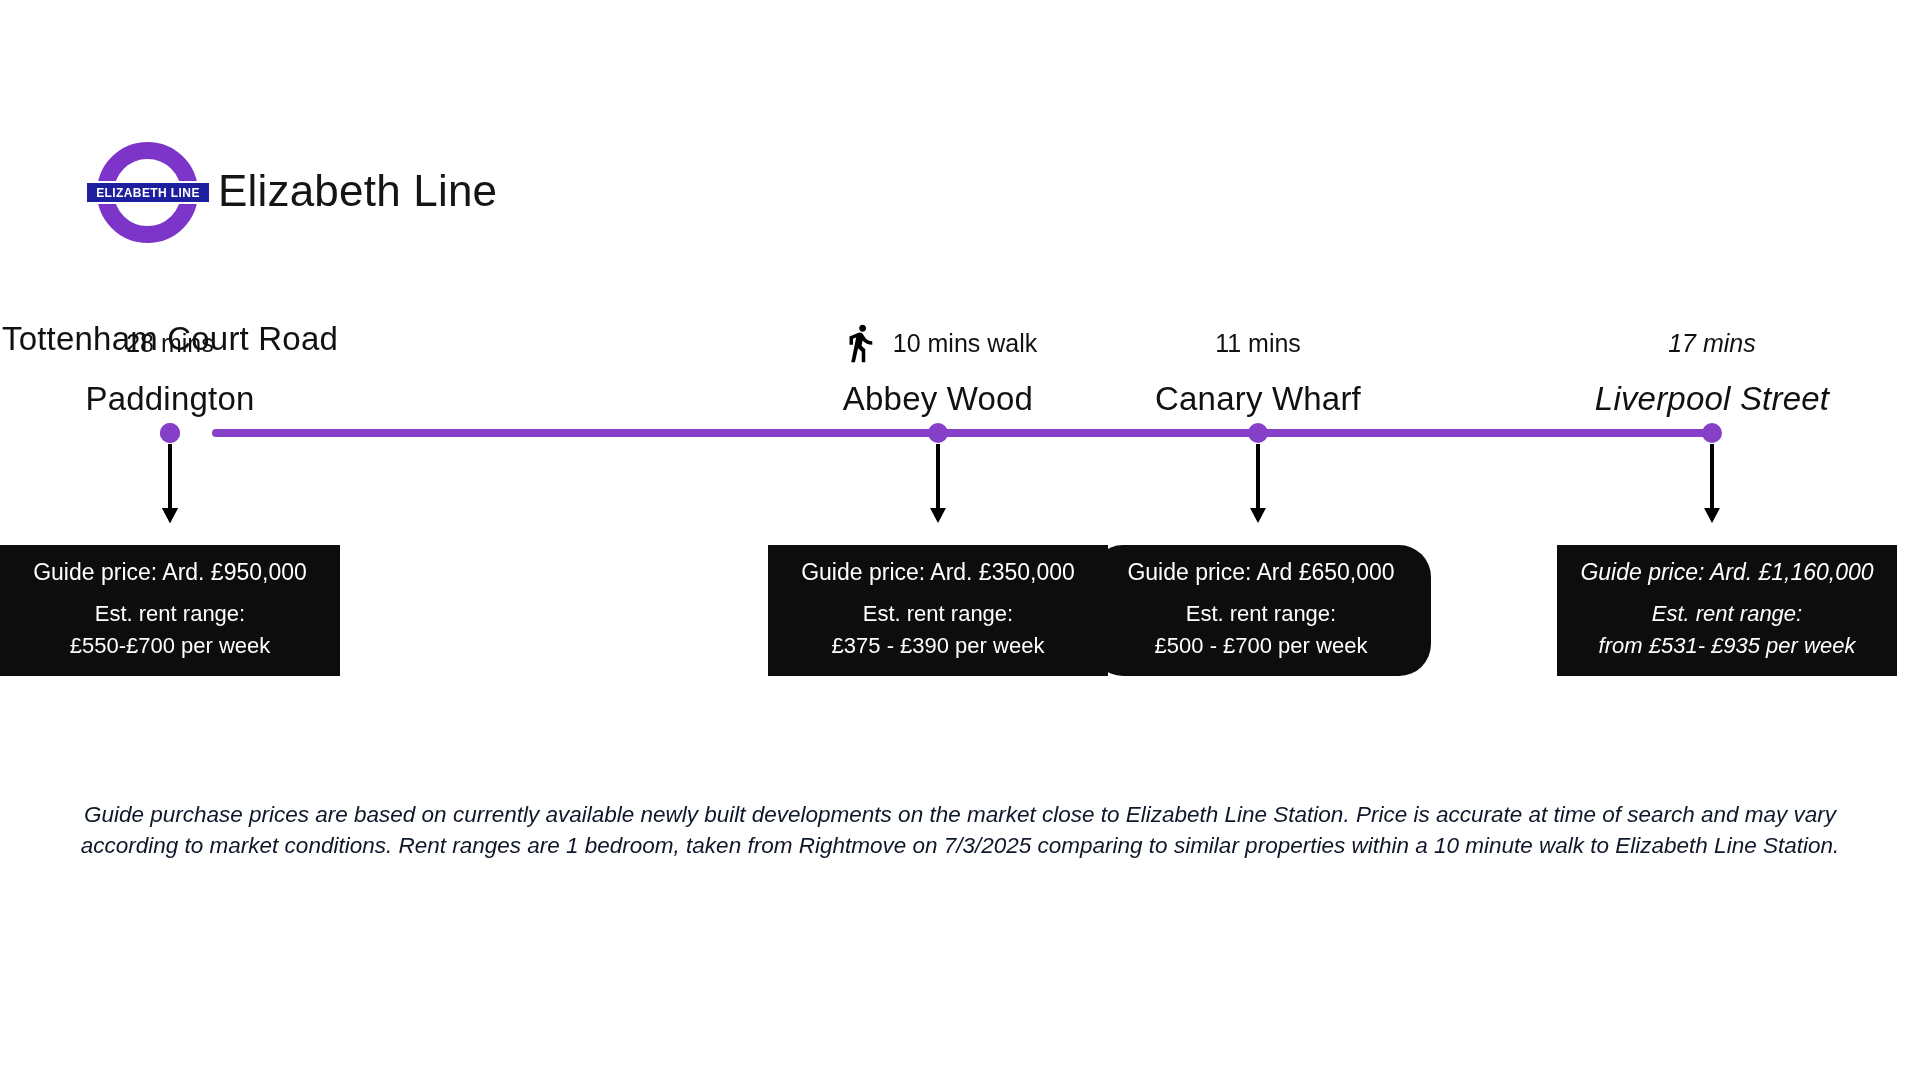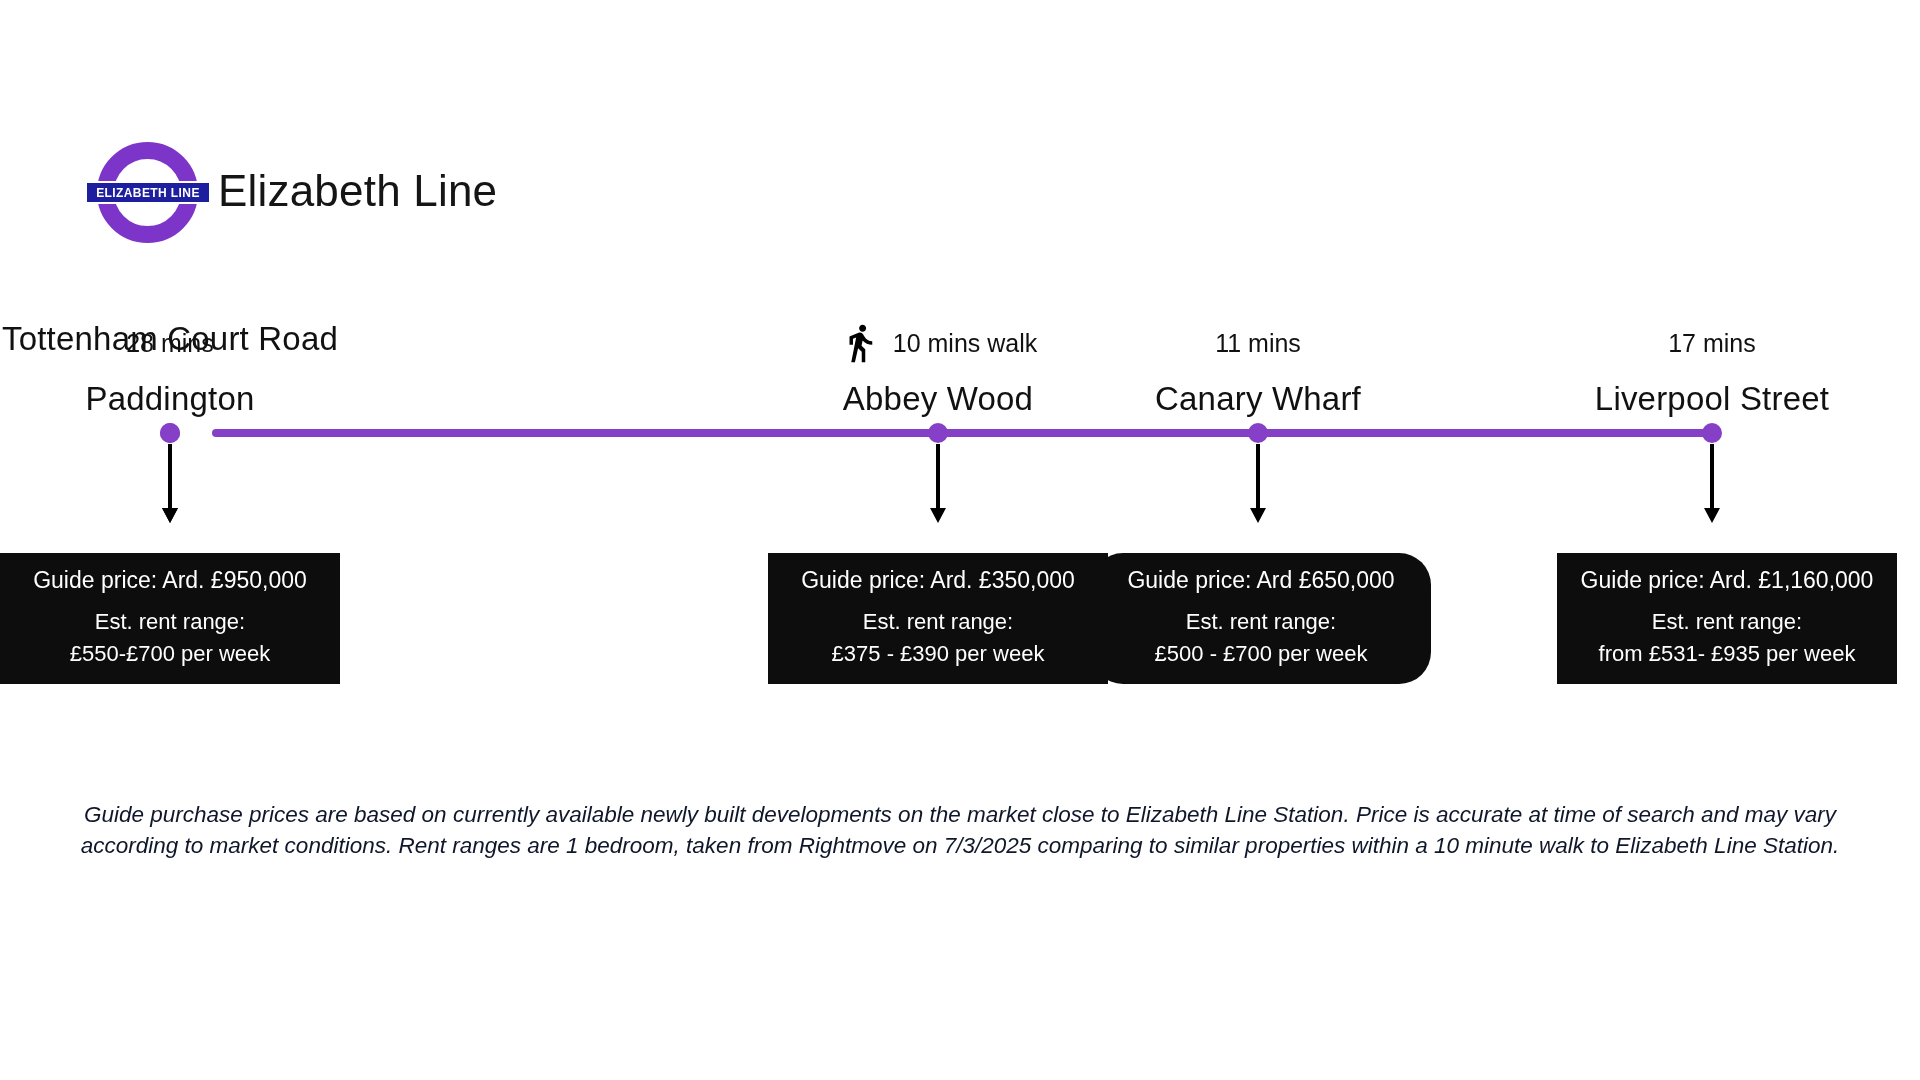--- a/index.html
+++ b/index.html
@@ -61,21 +61,21 @@
   .station {
     position: absolute;
     top: 308px;
     width: 340px;
     height: 372px;
   }
   .station:nth-of-type(1) { left: 42px;  }
   .station:nth-of-type(2) { left: 387px; }
   .station:nth-of-type(3) { left: 768px; }
   .station:nth-of-type(4) { left: 1088px;}
-  .station:nth-of-type(5) { left: 1542px;}
+  .station:nth-of-type(5) { left: 1542px; font-style: italic;}
 
   .time-row {
     margin-top: 10px;
     height: 50px;
     display: flex; align-items: center; justify-content: center;
     font-size: 25px;
     color: #111111;
     white-space: nowrap;
   }
   .walk-icon { width: 42px; height: 46px; margin-right: 12px; flex: 0 0 auto; }
@@ -115,21 +115,20 @@
     top: 237px;
     left: 50%;
     transform: translateX(-50%);
     width: 340px;
     min-height: 131px;
     background: #0d0d0d;
     color: #ffffff;
     text-align: center;
     padding-top: 13px;
     padding-bottom: 12px;
-    margin-top: 8px;
   }
   .station:nth-of-type(1) .price-box { transform: translateX(-50%) translateX(-22px); width: 348px; }
   .station:nth-of-type(4) .price-box { transform: translateX(-50%) translateX(3px); border-radius: 32px;  }
   .station:nth-of-type(5) .price-box { transform: translateX(-50%) translateX(15px); }
 
   .guide-price {
     font-size: 23px;
     line-height: 28px;
     white-space: nowrap;
   }

